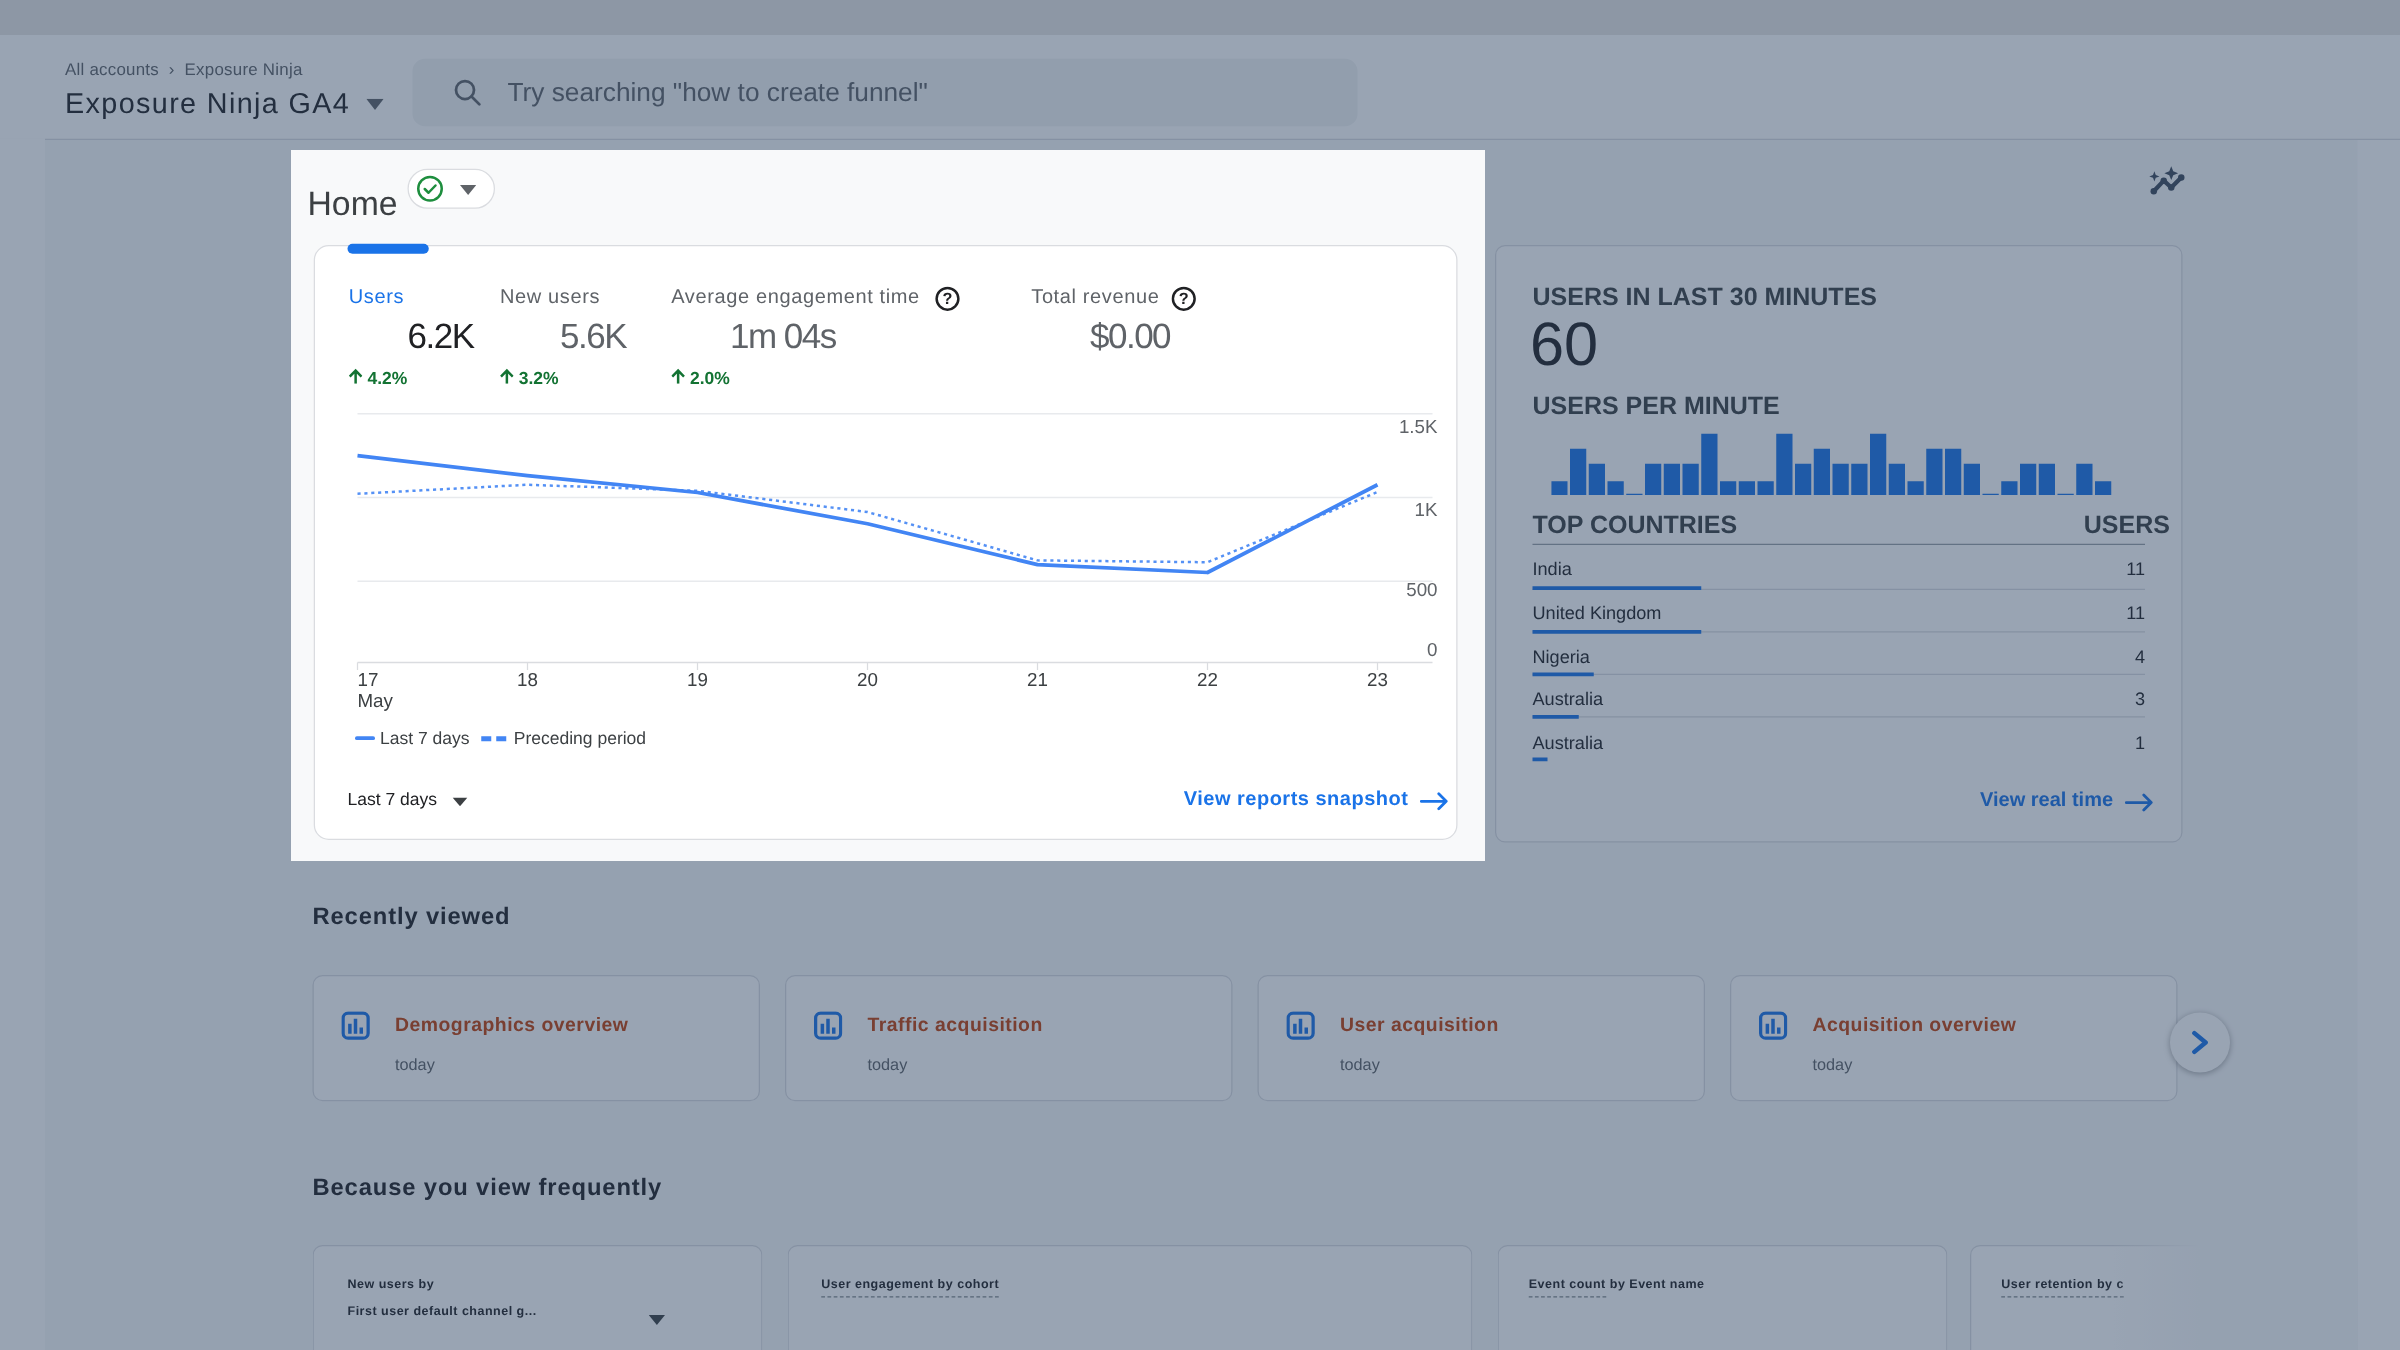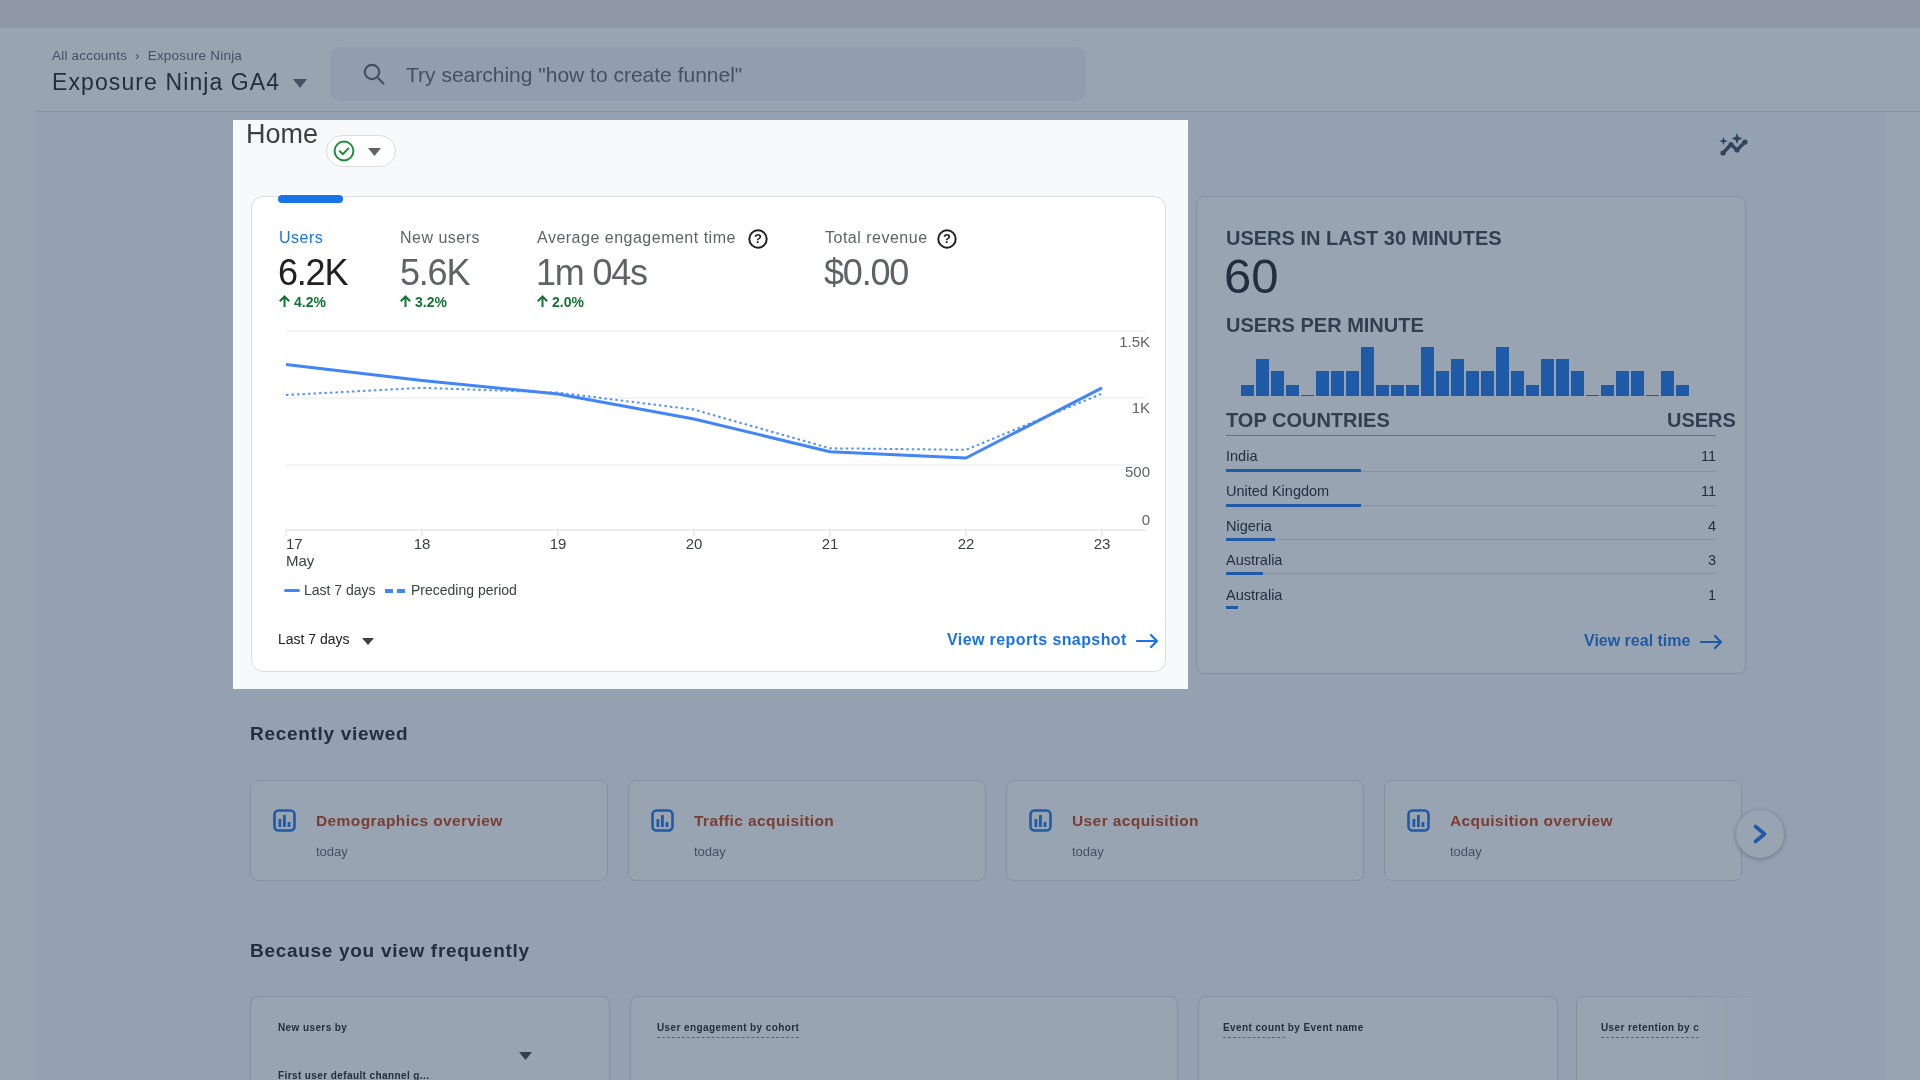--- a/index.html
+++ b/index.html
@@ -22,26 +22,26 @@
 .card{position:absolute;background:#fff;border:1px solid #dadce0;border-radius:8px;box-sizing:border-box;}
 #rt{left:1196px;top:196px;width:550px;height:478px;}
 .ovl{font-size:20px;color:#3c4043;letter-spacing:0px;font-weight:bold;}
 
 .sect{font-size:19px;color:#202124;font-weight:bold;letter-spacing:0.7px;}
 .rvtitle{font-size:15.5px;color:#c2410c;font-weight:bold;letter-spacing:0.4px;}
 .rvtoday{font-size:13px;color:#5f6368;}
 .bvtitle{font-size:10px;color:#202124;font-weight:bold;letter-spacing:0.4px;}
 .dotted{border-bottom:1px dashed #80868b;padding-bottom:4px;}
 
-#home{left:246px;top:121px;font-size:27px;color:#3c4043;}
+#home{left:246px;top:150px;font-size:27px;color:#3c4043;}
 #pill{left:326px;top:135px;width:70px;height:32px;background:#fff;border:1px solid #dadce0;border-radius:16px;box-sizing:border-box;}
 #snap{left:251px;top:196px;width:915px;height:476px;background:#fff;border:1px solid #dadce0;border-radius:12px;box-sizing:border-box;}
 #tabbar{left:278px;top:195px;width:65px;height:8px;border-radius:4px;background:#1a73e8;}
 .mlabel{font-size:16px;color:#5f6368;letter-spacing:0.5px;}
-.mnum{font-size:36px;color:#5f6368;letter-spacing:-1.2px;}
+.mnum{font-size:28px;color:#5f6368;letter-spacing:-1.2px;margin-left:48px;}
 .mchg{font-size:14px;color:#137333;font-weight:bold;}
 
 #dim{left:233px;top:120px;width:955px;height:569px;box-shadow:0 0 0 2500px rgba(38,62,94,0.47);pointer-events:none;}
 </style>
 </head>
 <body>
 <div class="abs" id="topstrip"></div>
 <div class="abs" id="header"></div>
 <div class="abs" id="sidebar"></div>
 <div class="abs" id="hborder"></div>
@@ -178,21 +178,21 @@
     <path d="M5.5,2.5 L14.5,10 L5.5,17.5" fill="none" stroke="#1a73e8" stroke-width="3.6" stroke-linecap="round" stroke-linejoin="round"></path>
   </svg>
 
 <div class="t sect" style="left:250px;top:941px;">Because you view frequently</div>
 <div id="bvcards">
     <div class="card" style="left:250px;top:996px;width:360px;height:84px;border-bottom:none;border-radius:8px 8px 0 0;"></div>
     <div class="card" style="left:630px;top:996px;width:548px;height:84px;border-bottom:none;border-radius:8px 8px 0 0;"></div>
     <div class="card" style="left:1198px;top:996px;width:360px;height:84px;border-bottom:none;border-radius:8px 8px 0 0;"></div>
     <div class="card" style="left:1576px;top:996px;width:310px;height:84px;border-bottom:none;border-radius:8px 8px 0 0;"></div>
     <div class="t bvtitle" style="left:278px;top:1023px;">New users by</div>
-    <div class="t bvtitle" style="left:278px;top:1045px;margin-top:26px;">First user default channel g...</div>
+    <div class="t bvtitle" style="left:278px;top:1045px;">First user default channel g...</div>
     <svg class="abs" style="left:519px;top:1052px" width="13" height="8">
       <path d="M0,0 L13,0 L6.5,8 Z" fill="#3c4043"></path>
     </svg>
     <div class="t bvtitle dotted" style="left:657px;top:1023px;">User engagement by cohort</div>
     <div class="t bvtitle" style="left:1223px;top:1023px;"><span class="dotted">Event count</span> by Event name</div>
     <div class="t bvtitle dotted" style="left:1601px;top:1023px;">User retention by c</div>
   </div>
 <div class="abs" style="left:1690px;top:990px;width:196px;height:90px;background:linear-gradient(to right, rgba(248,249,250,0), #f8f9fa 70px);"></div>
 
 <div class="t" id="home">Home</div>

